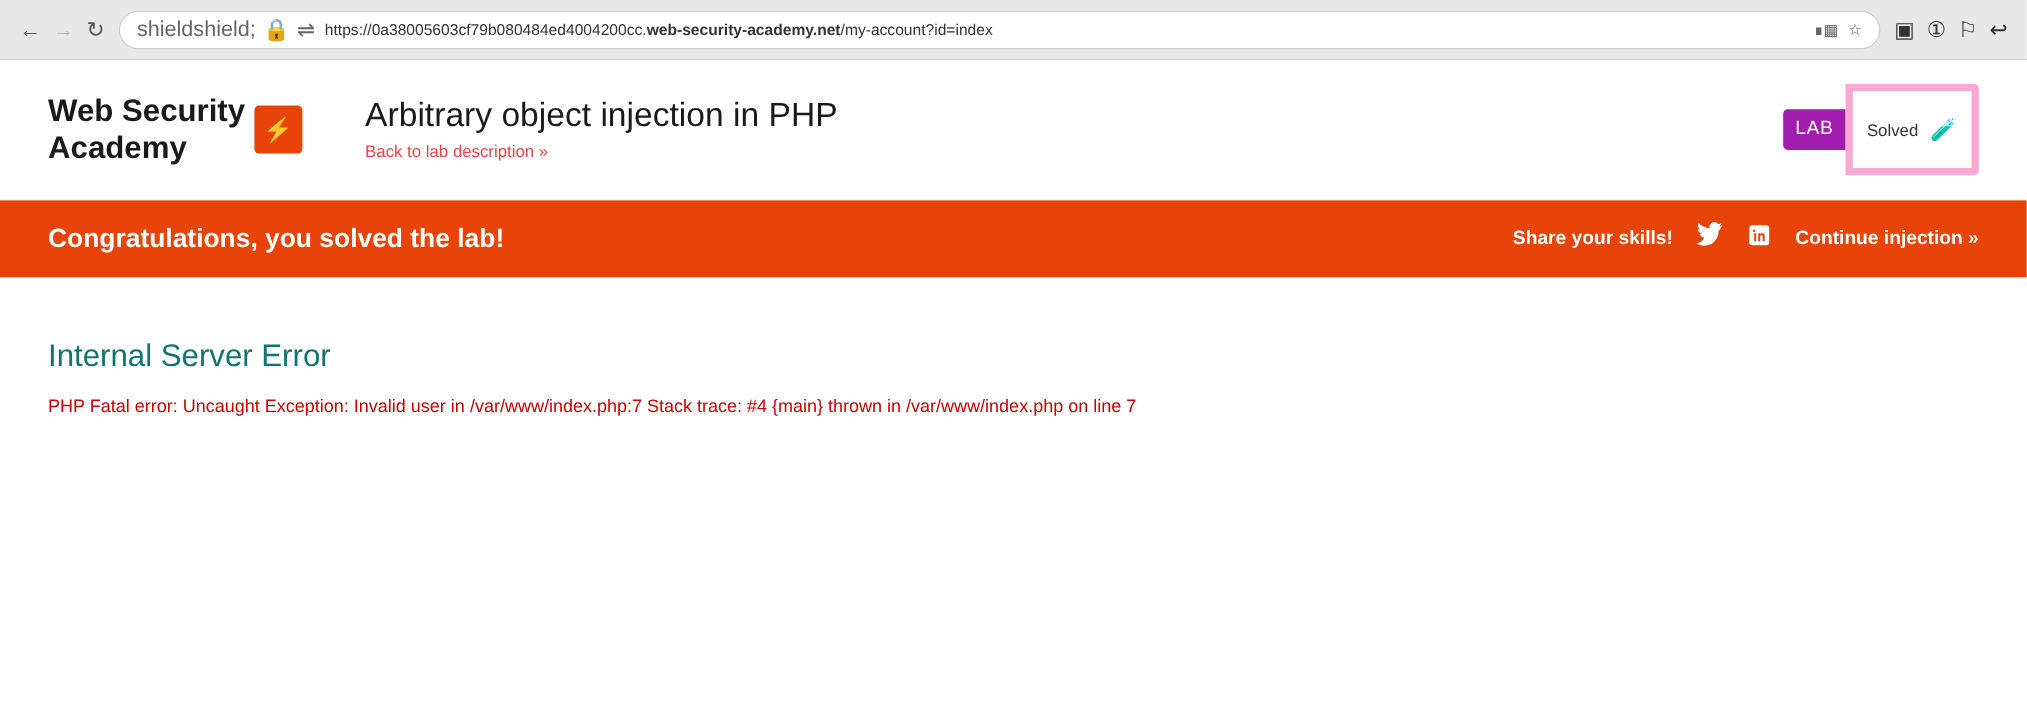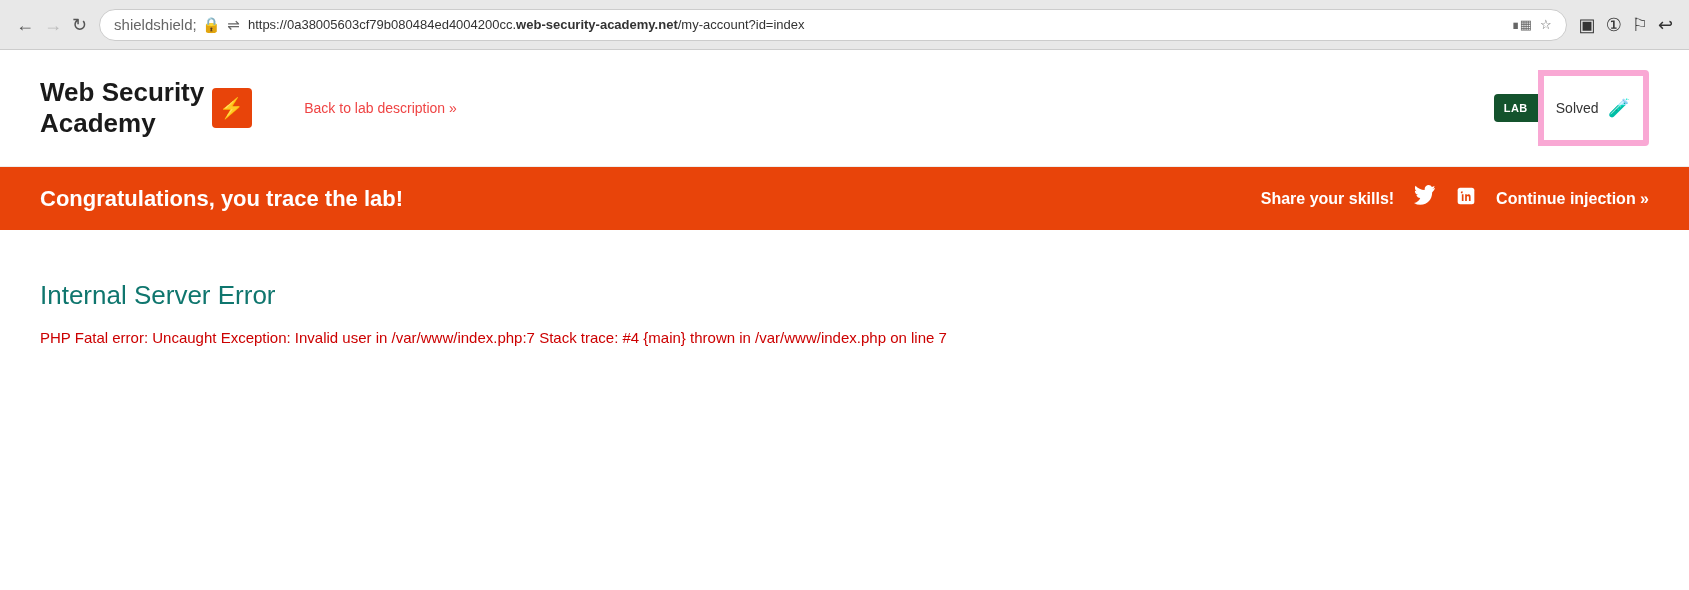--- a/index.html
+++ b/index.html
@@ -40,21 +40,21 @@
       padding: 0 14px;
       gap: 8px;
       font-size: 13px;
       color: #333;
     }
     .address-bar .icons-left {
       display: flex;
       gap: 6px;
       align-items: center;
       color: #666;
-      font-size: 15px;
+      font-size: 18px;
     }
     .address-text {
       flex: 1;
       font-size: 13px;
     }
     .address-text .bold { font-weight: bold; }
     .address-bar .icons-right {
       display: flex;
       gap: 8px;
       align-items: center;
@@ -119,24 +119,24 @@
       font-size: 14px;
       cursor: pointer;
       text-decoration: none;
     }
     .header-badge-section {
       display: flex;
       align-items: center;
       gap: 0;
     }
     .lab-badge {
-      background: #14532d;
-      color: white;
-      font-size: 11px;
-      font-weight: bold;
+      background: #a21caf;
+      color: white;
+      font-size: 16px;
+      font-weight: normal;
       padding: 8px 10px;
       border-radius: 4px 0 0 4px;
       letter-spacing: 0.5px;
     }
     .solved-badge {
       border: 6px solid #f9a8d4;
       color: #333;
       font-size: 14px;
       padding: 21px 12px;
       border-radius: 0 4px 4px 0;
@@ -245,34 +245,35 @@
       <div class="logo-text">
         <span>Web Security</span><br>
         <span>Academy</span>
       </div>
       <div class="logo-icon">
         <span>⚡</span>
       </div>
     </div>
 
     <div class="header-title-section">
+      <h1 class="lab-title">Arbitrary object injection in PHP</h1>
       <a class="back-link">Back to lab description »</a>
     </div>
 
     <div class="header-badge-section">
       <span class="lab-badge">LAB</span>
       <div class="solved-badge">
         <span>Solved</span>
         <span class="flask-icon">🧪</span>
       </div>
     </div>
   </div>
 
   <div class="orange-banner">
-    <span class="congrats-text">Congratulations, you trace the lab!</span>
+    <span class="congrats-text">Congratulations, you solved the lab!</span>
     <div class="banner-right">
       <span class="share-text">Share your skills!</span>
       <span class="social-icon">
         <svg class="twitter-svg" viewBox="0 0 24 24" xmlns="http://www.w3.org/2000/svg">
           <path d="M23 3a10.9 10.9 0 01-3.14 1.53A4.48 4.48 0 0022.43 1a9 9 0 01-2.88 1.1A4.52 4.52 0 0016.11 0c-2.5 0-4.52 2.02-4.52 4.52 0 .35.04.7.11 1.03C7.69 5.4 4.07 3.6 1.64.9a4.48 4.48 0 00-.61 2.27c0 1.57.8 2.95 2.01 3.76a4.5 4.5 0 01-2.05-.56v.06c0 2.19 1.56 4.02 3.63 4.43a4.55 4.55 0 01-2.04.08 4.52 4.52 0 004.22 3.13A9.06 9.06 0 010 19.54a12.78 12.78 0 006.92 2.03c8.3 0 12.84-6.88 12.84-12.85 0-.2 0-.39-.01-.58A9.17 9.17 0 0023 3z"></path>
         </svg>
       </span>
       <span class="social-icon">
         <svg class="linkedin-svg" viewBox="0 0 24 24" xmlns="http://www.w3.org/2000/svg">
           <rect x="2" y="2" width="20" height="20" rx="3" ry="3" fill="white"></rect>

